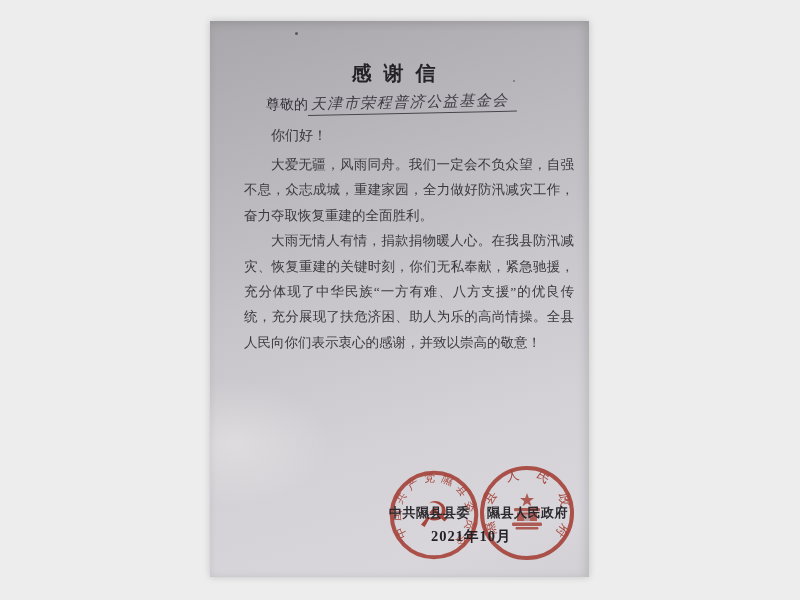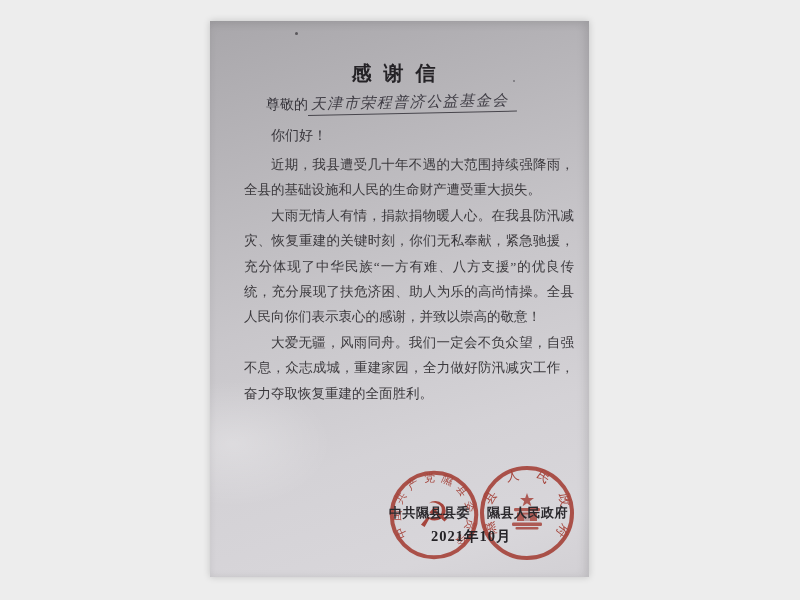--- a/index.html
+++ b/index.html
@@ -76,23 +76,22 @@
 
     <h1 class="title">感谢信</h1>
 
     <div class="salutation">
       <span>尊敬的</span><span class="handwritten">天津市荣程普济公益基金会</span>
     </div>
 
     <p class="greeting">你们好！</p>
 
     <div class="body-text">
-      <p>近期，我县遭受几十年不遇的大范围持续强降雨，全县的基础设施和人民的生命财产遭受重大损失。</p>
+      <p>大爱无疆，风雨同舟。我们一定会不负众望，自强不息，众志成城，重建家园，全力做好防汛减灾工作，奋力夺取恢复重建的全面胜利。</p>
       <p>大雨无情人有情，捐款捐物暖人心。在我县防汛减灾、恢复重建的关键时刻，你们无私奉献，紧急驰援，充分体现了中华民族“一方有难、八方支援”的优良传统，充分展现了扶危济困、助人为乐的高尚情操。全县人民向你们表示衷心的感谢，并致以崇高的敬意！</p>
-      <p>大爱无疆，风雨同舟。我们一定会不负众望，自强不息，众志成城，重建家园，全力做好防汛减灾工作，奋力夺取恢复重建的全面胜利。</p>
     </div>
 
     <div class="seal-area">
 
       <svg class="seal party" width="96" height="96" viewBox="0 0 100 100">
         <circle cx="50" cy="50" r="44" fill="none" stroke="#bd3a2d" stroke-width="4.2" opacity=".92"></circle>
         <defs>
           <path id="ringA" d="M 50,50 m -35,0 a 35,35 0 1 1 70,0 a 35,35 0 1 1 -70,0"></path>
         </defs>
         <g transform="rotate(-38 50 50)">

